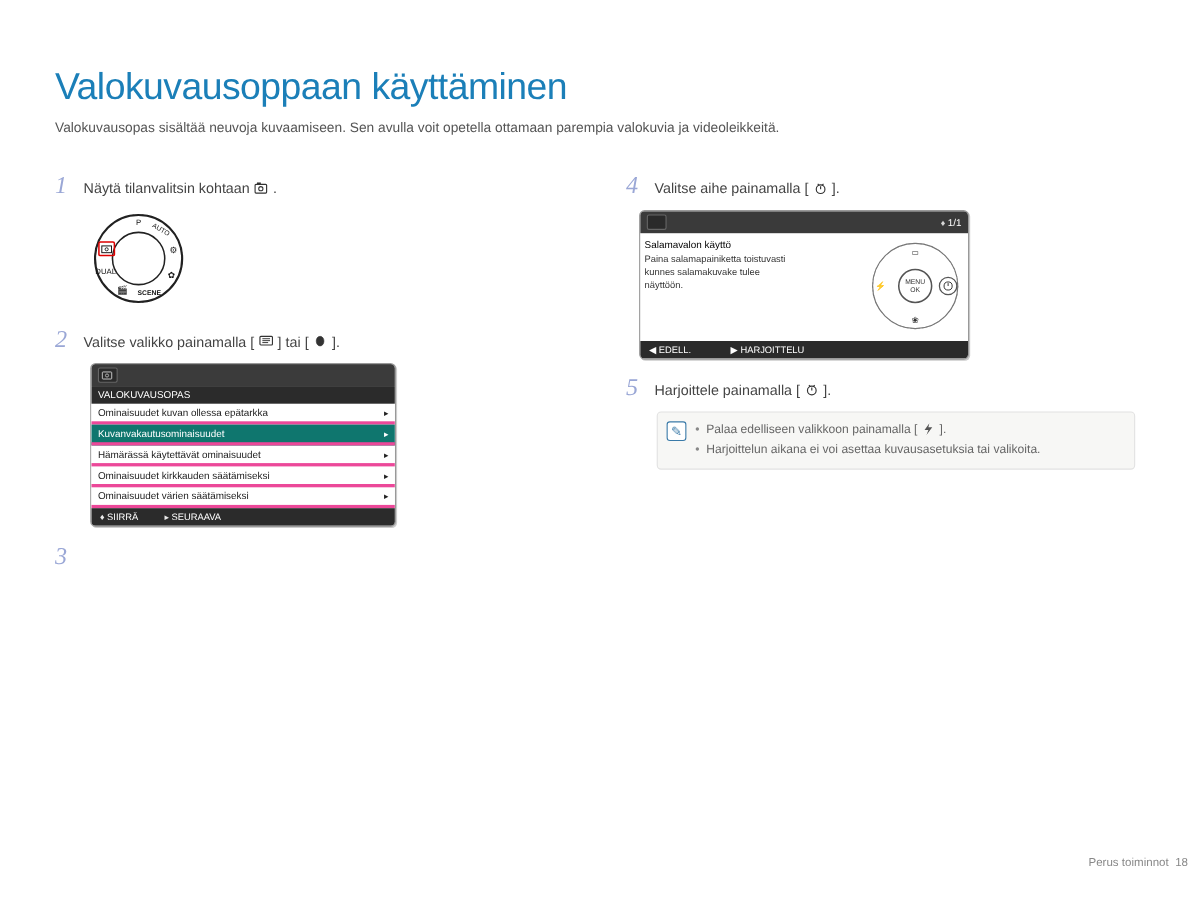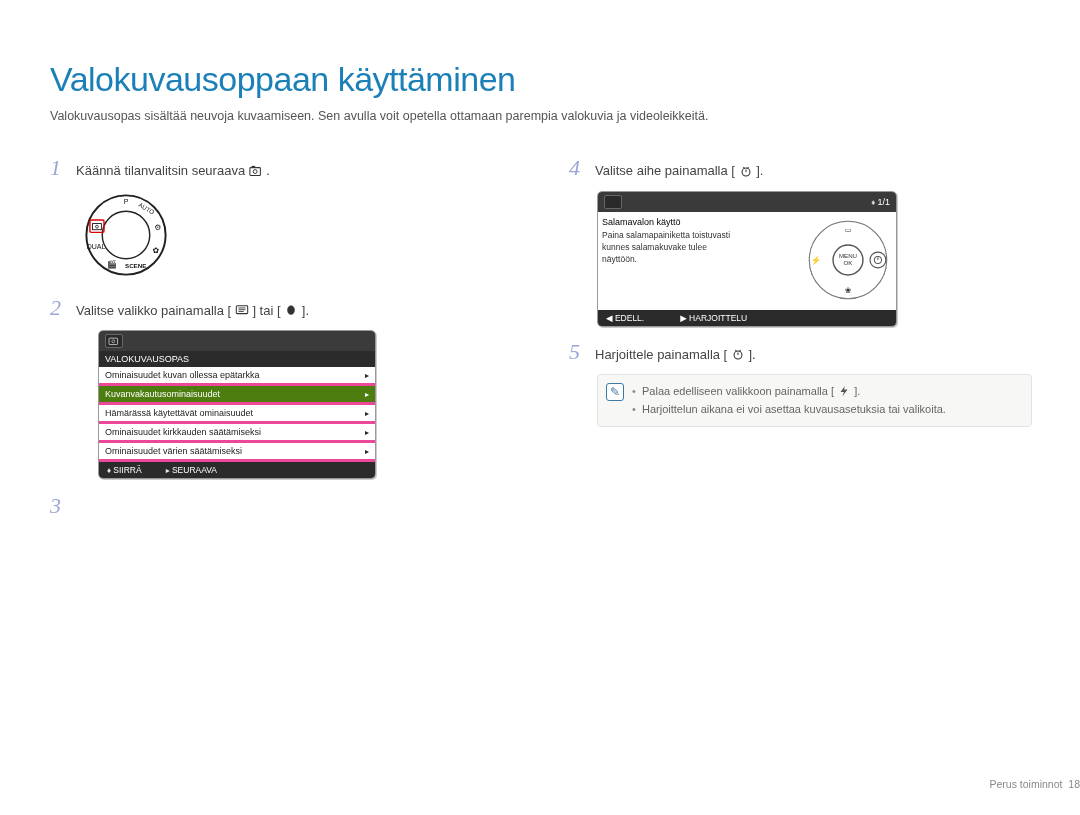--- a/index.html
+++ b/index.html
@@ -76,21 +76,21 @@
   }
   
   .dial-wrap {
     margin: 10px 0 18px 32px;
     width: 88px; height: 88px;
     position: relative;
   }
   .dial-wrap svg { display:block; }
   
   .screen {
-    margin: 10px 0 16px 48px;
+    margin: 10px 0 16px 32px;
     width: 278px;
     border: 1px solid #999;
     border-radius: 5px;
     overflow: hidden;
     font-size: 10px;
     background: #fff;
     box-shadow: 1px 1px 0 #ccc;
   }
   .screen .hdr {
     background: #3b3b3b;
@@ -108,31 +108,31 @@
     background:#fff;
   }
   .screen .menu .mtitle {
     background:#2b2b2b;color:#fff;padding:3px 6px;font-size:9px;
   }
   .screen .mrow {
     display:flex;justify-content:space-between;align-items:center;
     padding:3px 6px;font-size:9px;color:#222;
     border-bottom:3px solid #ec4899;
   }
-  .screen .mrow.sel { background:#4d7c0f;color:#fff; }
+  .screen .mrow.sel { background:#0f766e;color:#fff; }
   .screen .ftr {
     background:#2b2b2b;color:#fff;font-size:8.5px;
     display:flex;gap:24px;padding:3px 8px;align-items:flex-end;
   }
   .screen .ftr span::before { content:"▸ "; font-size:8px; opacity:.9;}
   .screen .ftr span:first-child::before { content:"♦ ";}
 
   
   .screen2 {
-    margin: 8px 0 14px 28px;
+    margin: 8px 0 14px 12px;
     width: 300px;
     border:1px solid #999;border-radius:5px;overflow:hidden;
     background:#fff;font-size:9px;
     box-shadow: 1px 1px 0 #ccc;
   }
   .screen2 .top {
     background:#3a3a3a;color:#fff;display:flex;justify-content:space-between;
     padding:3px 6px;align-items:center;
   }
   .screen2 .top .corner {
@@ -190,21 +190,21 @@
   <div class="title">Valokuvausoppaan käyttäminen</div>
   <div class="intro">Valokuvausopas sisältää neuvoja kuvaamiseen. Sen avulla voit opetella ottamaan parempia valokuvia ja videoleikkeitä.</div>
 
   <div class="columns">
 
     <div class="col">
 
       <div class="step">
         <div class="num">1</div>
         <div class="txt">
-          <span>Käännä tilanvalitsin seuraava </span>
+          <span>Näytä tilanvalitsin kohtaan </span>
           <span class="icon-inline">
             <svg viewBox="0 0 16 14">
                 <rect x="1" y="3" width="12" height="9" rx="1" fill="none" stroke="#333" stroke-width="1.2"></rect>
                 <circle cx="7" cy="7.5" r="2.2" fill="none" stroke="#333" stroke-width="1.1"></circle>
                 <rect x="3" y="1" width="4" height="2" fill="#333"></rect>
               </svg>
           </span>
           <span>.</span>
         </div>
       </div>

